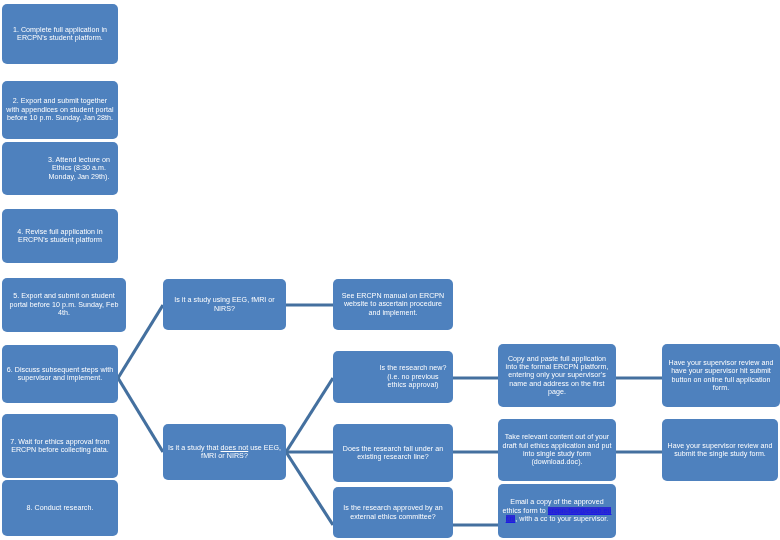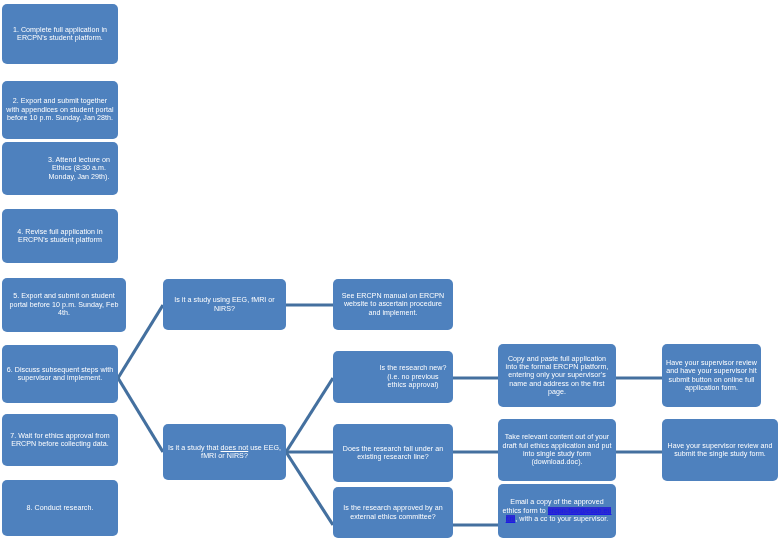--- a/index.html
+++ b/index.html
@@ -95,21 +95,21 @@
   </div>
 
   <div class="node" style="left:2px; top:278px; width:124px; height:54px;">
     <span class="txt">5. Export and submit on student portal before 10 p.m. Sunday, Feb 4th.</span>
   </div>
 
   <div class="node" style="left:2px; top:345px; width:116px; height:58px;">
     <span class="txt">6. Discuss subsequent steps with supervisor and implement.</span>
   </div>
 
-  <div class="node" style="left:2px; top:414px; width:116px; height:52px;">
+  <div class="node" style="left:2px; top:414px; width:116px; height:64px;">
     <span class="txt">7. Wait for ethics approval from ERCPN before collecting data.</span>
   </div>
 
   <div class="node" style="left:2px; top:480px; width:116px; height:56px;">
     <span class="txt">8. Conduct research.</span>
   </div>
 
   <div class="node" style="left:163px; top:279px; width:123px; height:51px;">
     <span class="txt">Is it a study using  EEG, fMRI or NIRS?</span>
   </div>
@@ -139,21 +139,21 @@
   </div>
 
   <div class="node" style="left:498px; top:419px; width:118px; height:62px;">
     <span class="txt">Take relevant content out of your draft full ethics application and put into single study form (download.doc).</span>
   </div>
 
   <div class="node" style="left:498px; top:484px; width:118px; height:54px;">
     <span class="txt"><span>Email a copy of the approved ethics form to </span><a class="maillink" href="#">ercpn-fsw@essb.eur.nl</a><span>, with a cc to your supervisor.</span></span>
   </div>
 
-  <div class="node" style="left:662px; top:344px; width:99px; height:63px;">
+  <div class="node" style="left:662px; top:344px; width:118px; height:63px;">
     <span class="txt">Have your supervisor review and have your supervisor hit submit button on online full application form.</span>
   </div>
 
   <div class="node" style="left:662px; top:419px; width:116px; height:62px;">
     <span class="txt">Have your supervisor review and submit the single study form.</span>
   </div>
 
 </div>
 
 </body></html>

